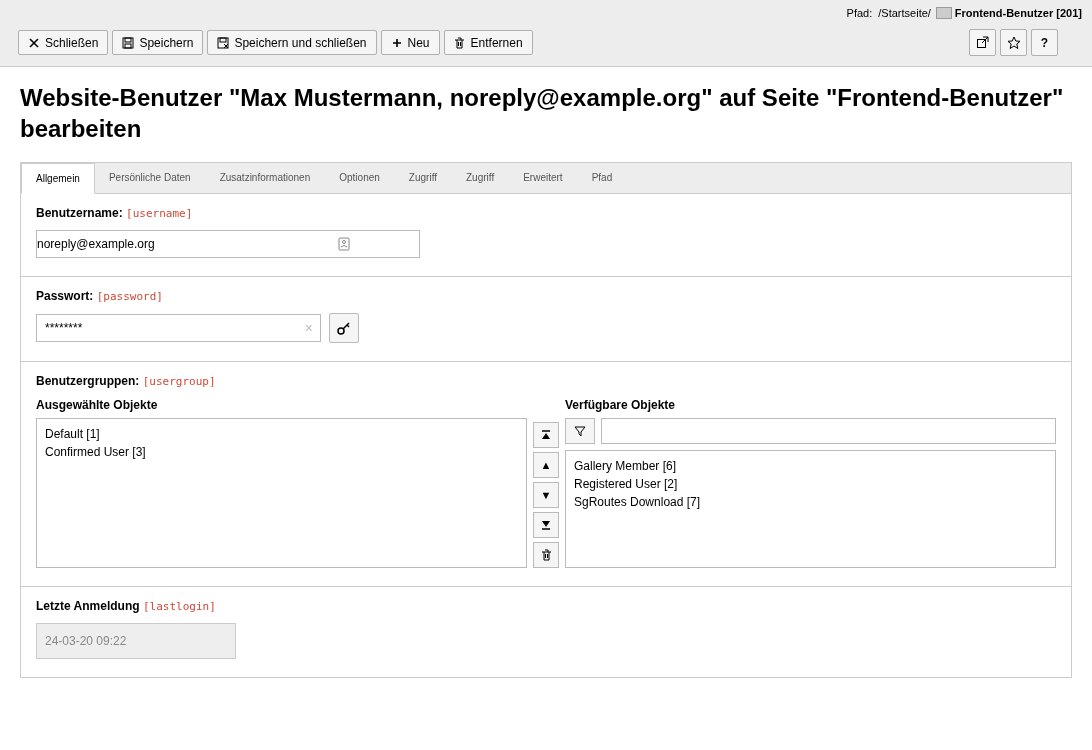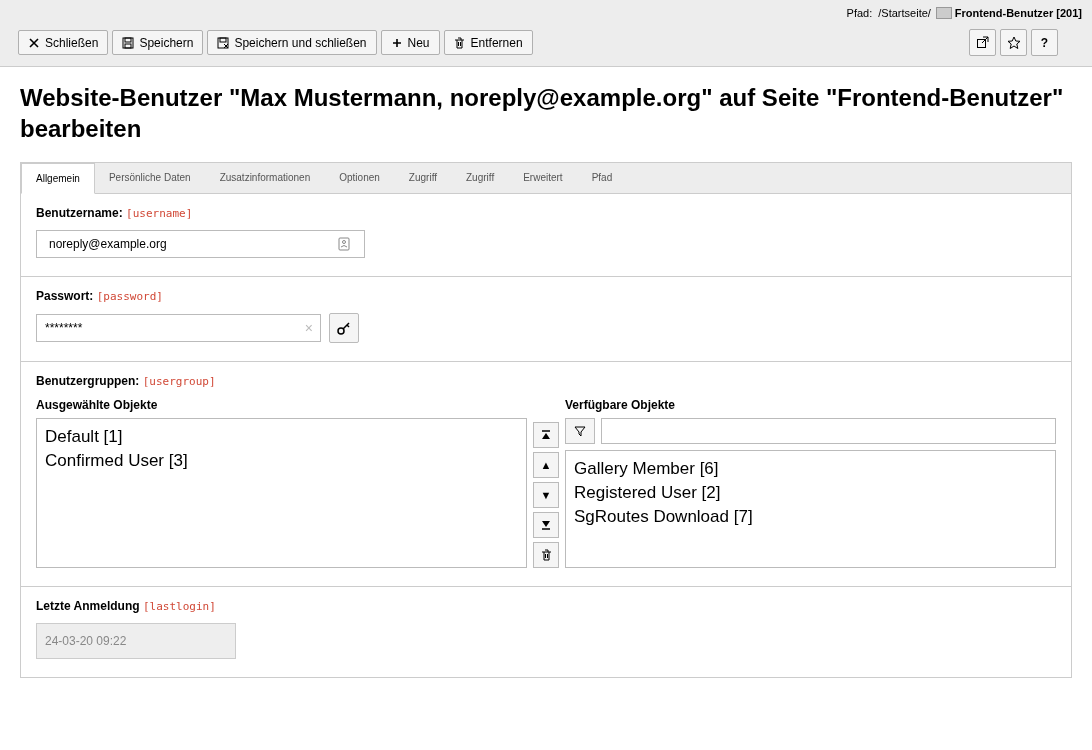--- a/index.html
+++ b/index.html
@@ -17,33 +17,33 @@
 .content { background: #fff; padding: 15px 20px 20px 20px; min-height: calc(100vh - 65px); }
 h1 { font-size: 24px; font-weight: 600; line-height: 1.3; margin-bottom: 18px; }
 .tabs { display: flex; background: #ededed; border: 1px solid #ccc; border-bottom: none; }
 .tab { padding: 9px 14px; font-size: 10px; cursor: pointer; border-right: 1px solid transparent; color: #555; }
 .tab.active { background: #fff; border: 1px solid #ccc; border-bottom-color: #fff; margin-bottom: -1px; color: #000; }
 .panel { border: 1px solid #ccc; }
 .section { padding: 12px 15px 18px 15px; border-bottom: 1px solid #ccc; }
 .section:last-child { border-bottom: none; }
 .fld-label { font-weight: bold; font-size: 12px; margin-bottom: 10px; }
 .fld-tech { color: #d14836; font-family: monospace; font-size: 11px; font-weight: normal; }
-.input { width: 329px; height: 28px; border: 1px solid #bbb; padding: 4px 12px; font-size: 12px; background: #fff; }
+.input { width: 384px; height: 28px; border: 1px solid #bbb; padding: 4px 0; font-size: 12px; background: #fff; }
 .input-wrapper { position: relative; width: 320px; }
 .input-wrapper .suffix-icon { position: absolute; right: 6px; top: 50%; transform: translateY(-50%); color: #888; font-size: 12px; }
 .pwd-row { display: flex; gap: 8px; align-items: center; }
 .pwd-input-wrapper { position: relative; width: 285px; }
 .pwd-input-wrapper input { width: 100%; height: 28px; border: 1px solid #bbb; padding: 4px 24px 4px 8px; font-size: 12px; }
 .pwd-input-wrapper .clear { position: absolute; right: 8px; top: 50%; transform: translateY(-50%); color: #bbb; cursor: pointer; font-size: 14px; }
 .key-btn { width: 30px; height: 30px; border: 1px solid #bbb; background: #f5f5f5; border-radius: 2px; display: inline-flex; align-items: center; justify-content: center; cursor: pointer; }
 .groups { display: flex; gap: 6px; margin-top: 4px; }
 .col { flex: 1; }
 .col-title { font-weight: bold; margin-bottom: 6px; }
 .listbox { border: 1px solid #bbb; background: #fff; height: 150px; padding: 6px 8px; overflow: auto; }
-.listbox div { padding: 2px 0; font-size: 17px; cursor: pointer; }
+.listbox div { padding: 2px 0; font-size: 12px; cursor: pointer; }
 .mid-controls { display: flex; flex-direction: column; gap: 4px; }
 .mid-controls .sq { width: 26px; height: 26px; border: 1px solid #bbb; background: #f5f5f5; display: flex; align-items: center; justify-content: center; cursor: pointer; font-size: 11px; }
 .filter-row { display: flex; gap: 6px; margin-bottom: 6px; }
 .filter-row .sq { width: 30px; height: 26px; border: 1px solid #bbb; background: #f5f5f5; display: flex; align-items: center; justify-content: center; cursor: pointer; }
 .filter-row input { flex: 1; height: 26px; border: 1px solid #bbb; padding: 4px 8px; font-size: 12px; }
 .readonly { background: #eee; color: #888; width: 200px; height: 36px; border: 1px solid #ccc; padding: 4px 8px; font-size: 12px; }
 svg { display: block; }
 </style>
 </head>
 <body>

